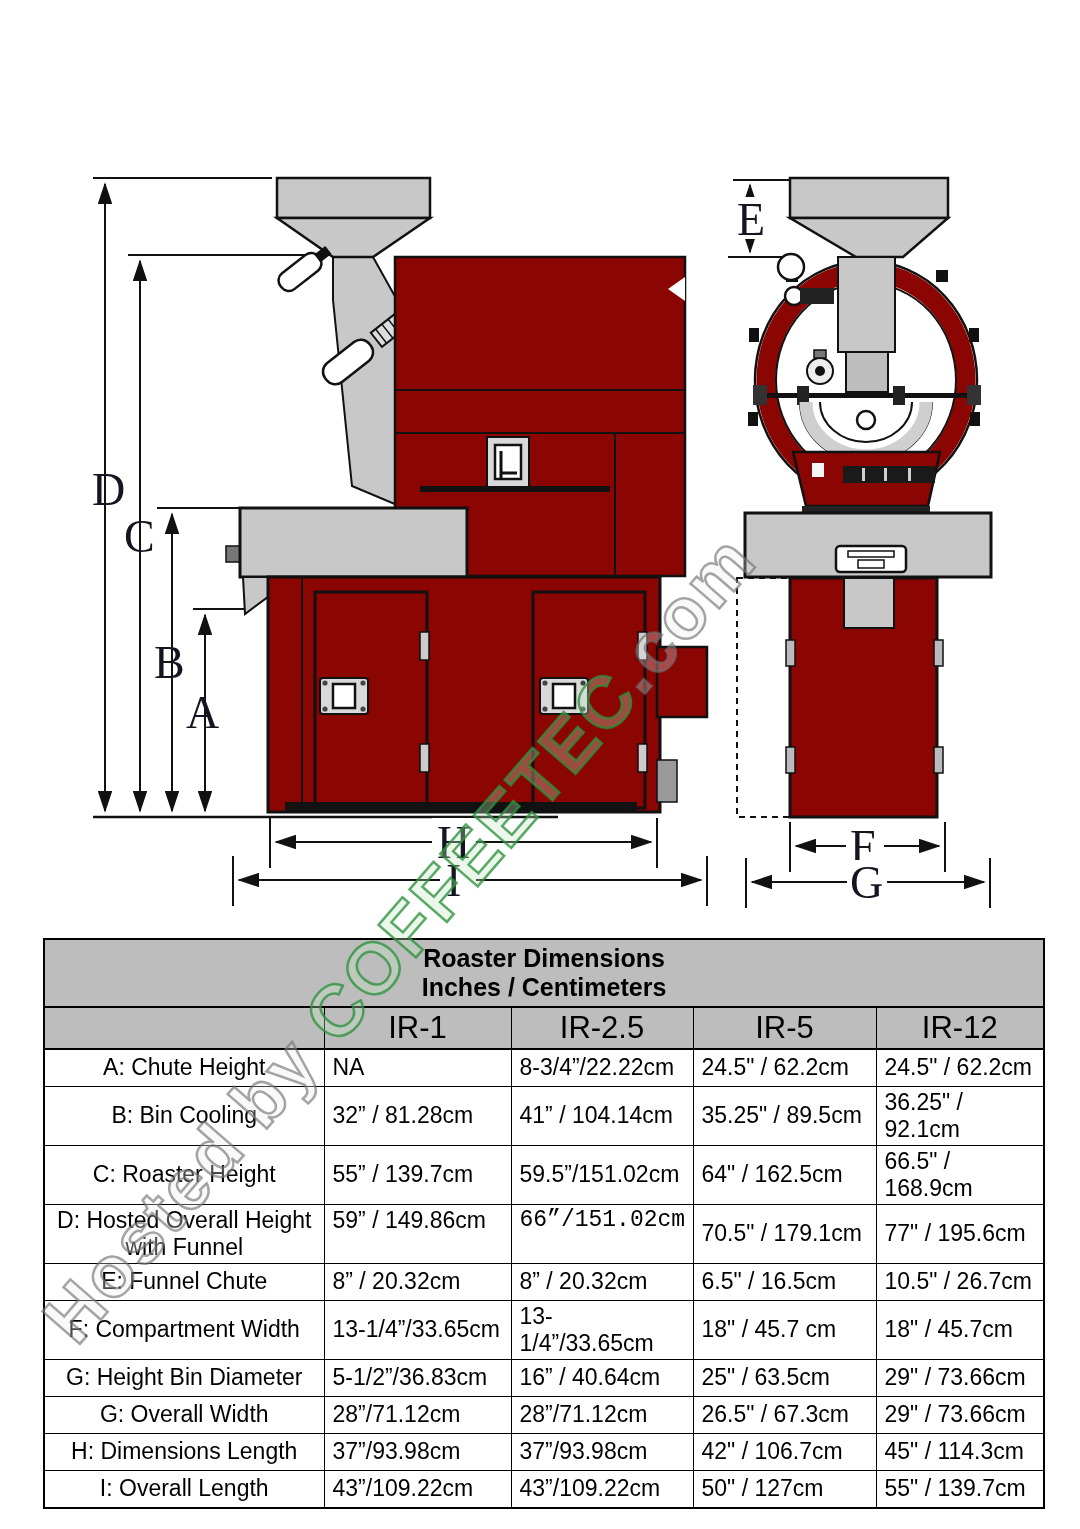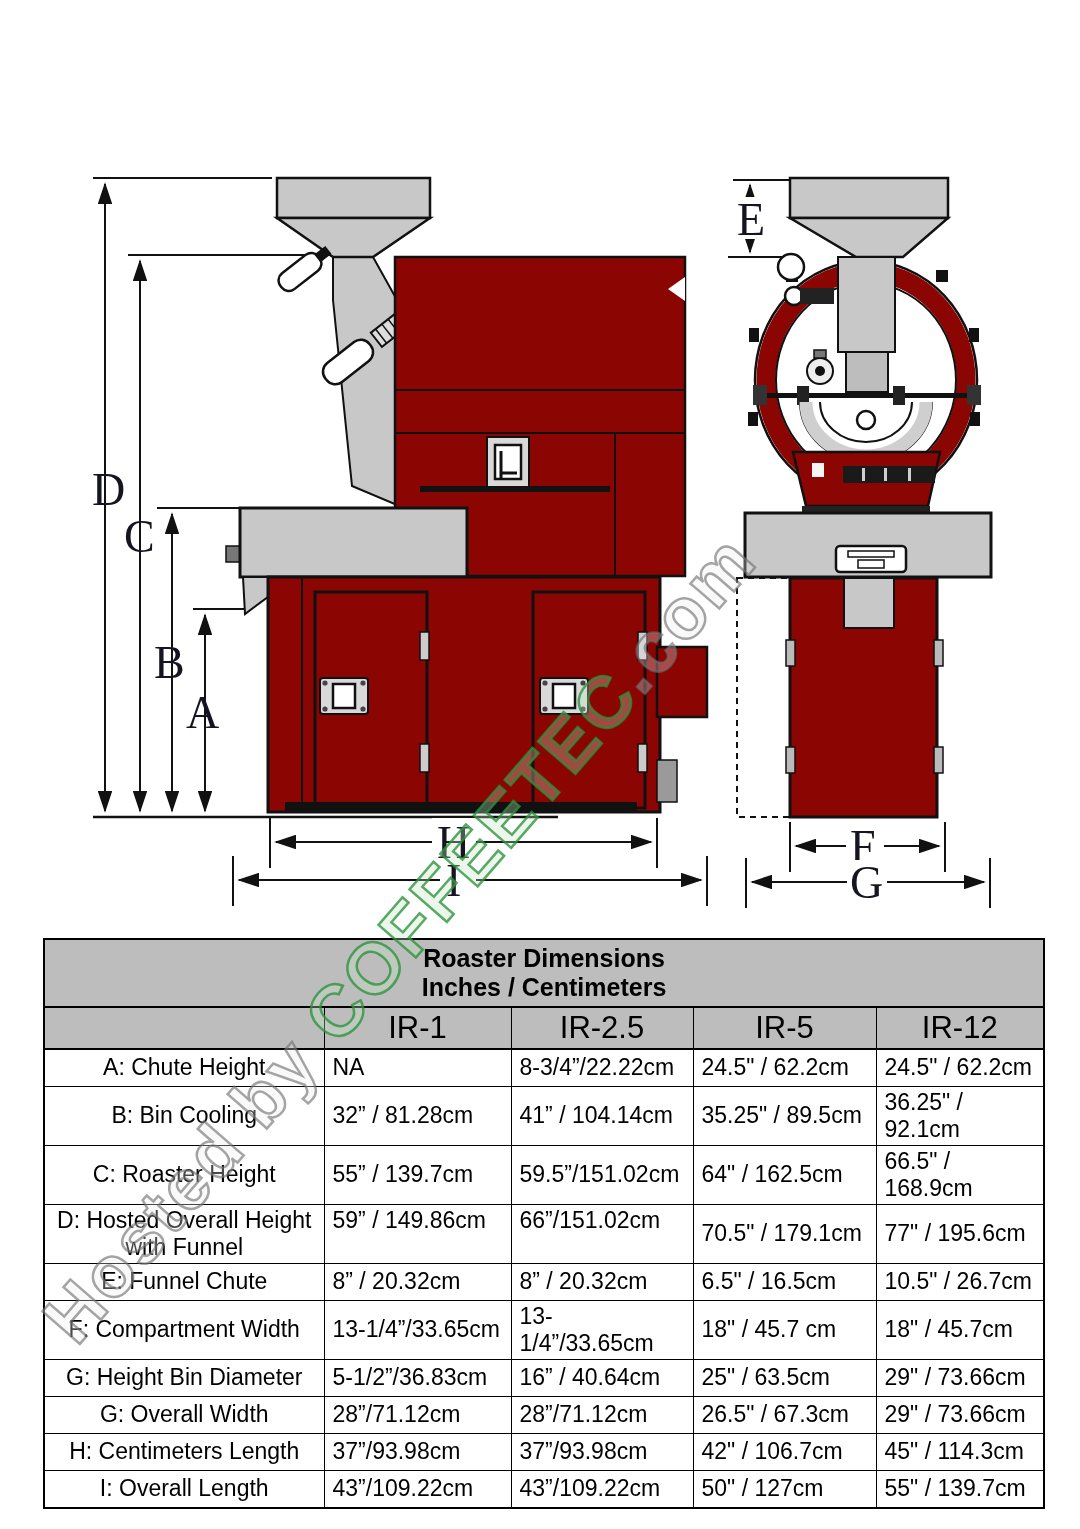--- a/index.html
+++ b/index.html
@@ -285,21 +285,21 @@
         <tr>
           <td class="rowlabel">C: Roaster Height</td>
           <td class="val">55” / 139.7cm</td>
           <td class="val">59.5”/151.02cm</td>
           <td class="val">64" / 162.5cm</td>
           <td class="val">66.5" / 168.9cm</td>
         </tr>
         <tr class="tall">
           <td class="rowlabel">D: Hosted Overall Height with Funnel</td>
           <td class="val" style="vertical-align:top;margin-top:32px;">59” / 149.86cm</td>
-          <td class="val" style="vertical-align:top;">66”/151.02cm</td>
+          <td class="val" style="vertical-align:top;font-family:Liberation Mono, monospace;">66”/151.02cm</td>
           <td class="val">70.5" / 179.1cm</td>
           <td class="val">77" / 195.6cm</td>
         </tr>
         <tr>
           <td class="rowlabel">E: Funnel Chute</td>
           <td class="val">8” / 20.32cm</td>
           <td class="val">8” / 20.32cm</td>
           <td class="val">6.5" / 16.5cm</td>
           <td class="val">10.5" / 26.7cm</td>
         </tr>
@@ -318,21 +318,21 @@
           <td class="val">29" / 73.66cm</td>
         </tr>
         <tr>
           <td class="rowlabel">G: Overall Width</td>
           <td class="val">28”/71.12cm</td>
           <td class="val">28”/71.12cm</td>
           <td class="val">26.5" / 67.3cm</td>
           <td class="val">29" / 73.66cm</td>
         </tr>
         <tr>
-          <td class="rowlabel">H: Centimeters Length</td>
+          <td class="rowlabel">H: Dimensions Length</td>
           <td class="val">37”/93.98cm</td>
           <td class="val">37”/93.98cm</td>
           <td class="val">42" / 106.7cm</td>
           <td class="val">45" / 114.3cm</td>
         </tr>
         <tr>
           <td class="rowlabel">I: Overall Length</td>
           <td class="val">43”/109.22cm</td>
           <td class="val">43”/109.22cm</td>
           <td class="val">50" / 127cm</td>

